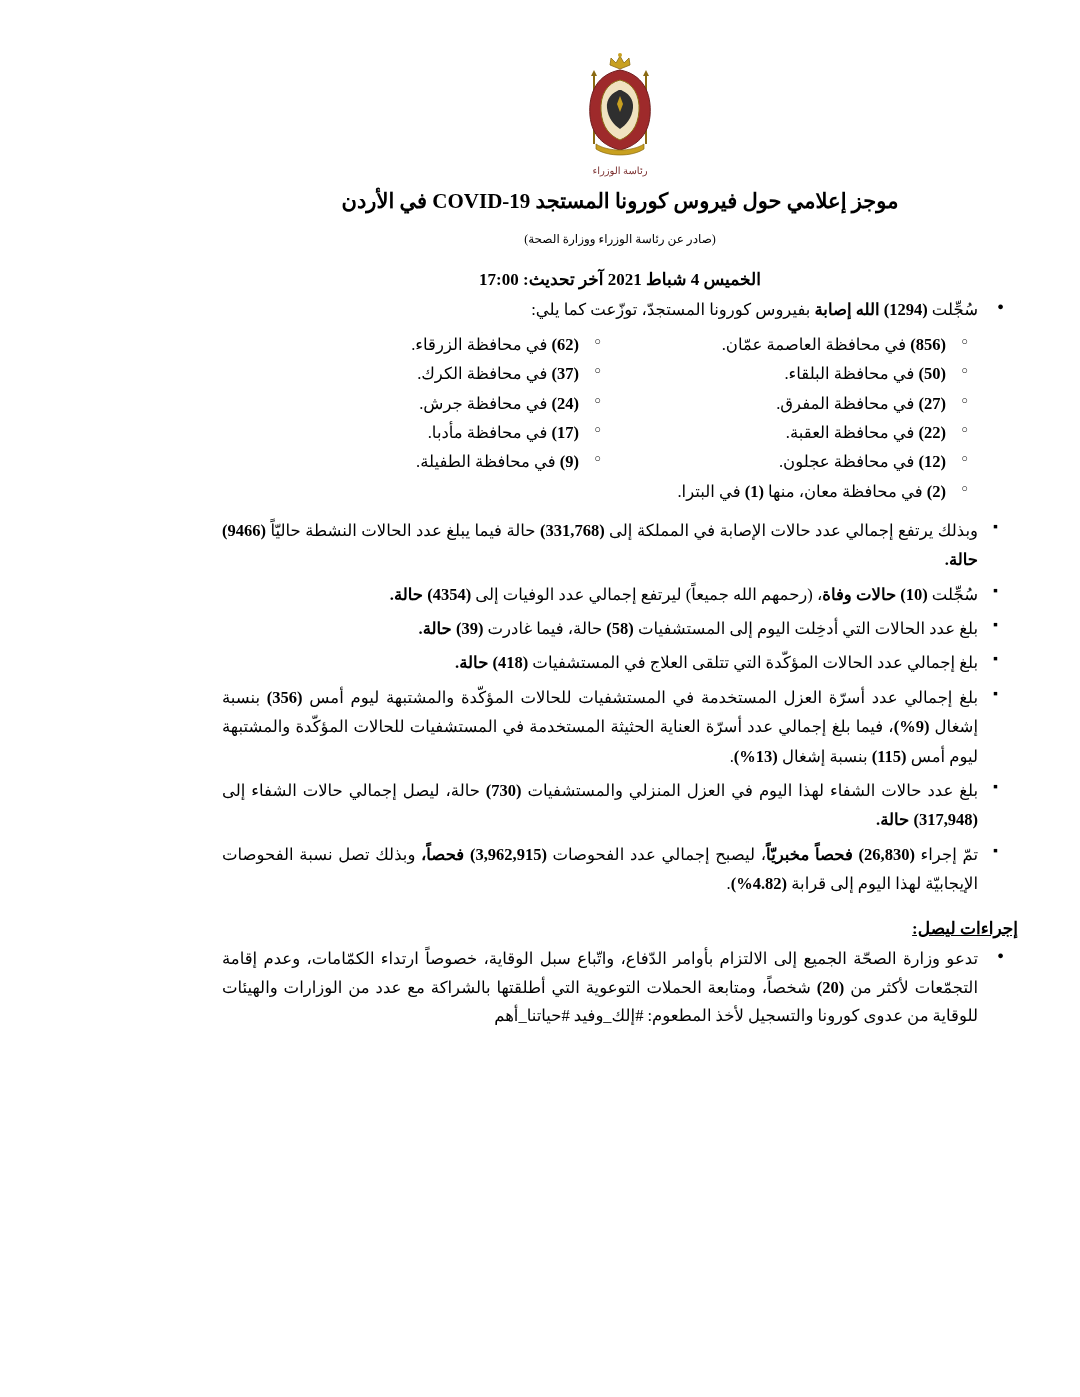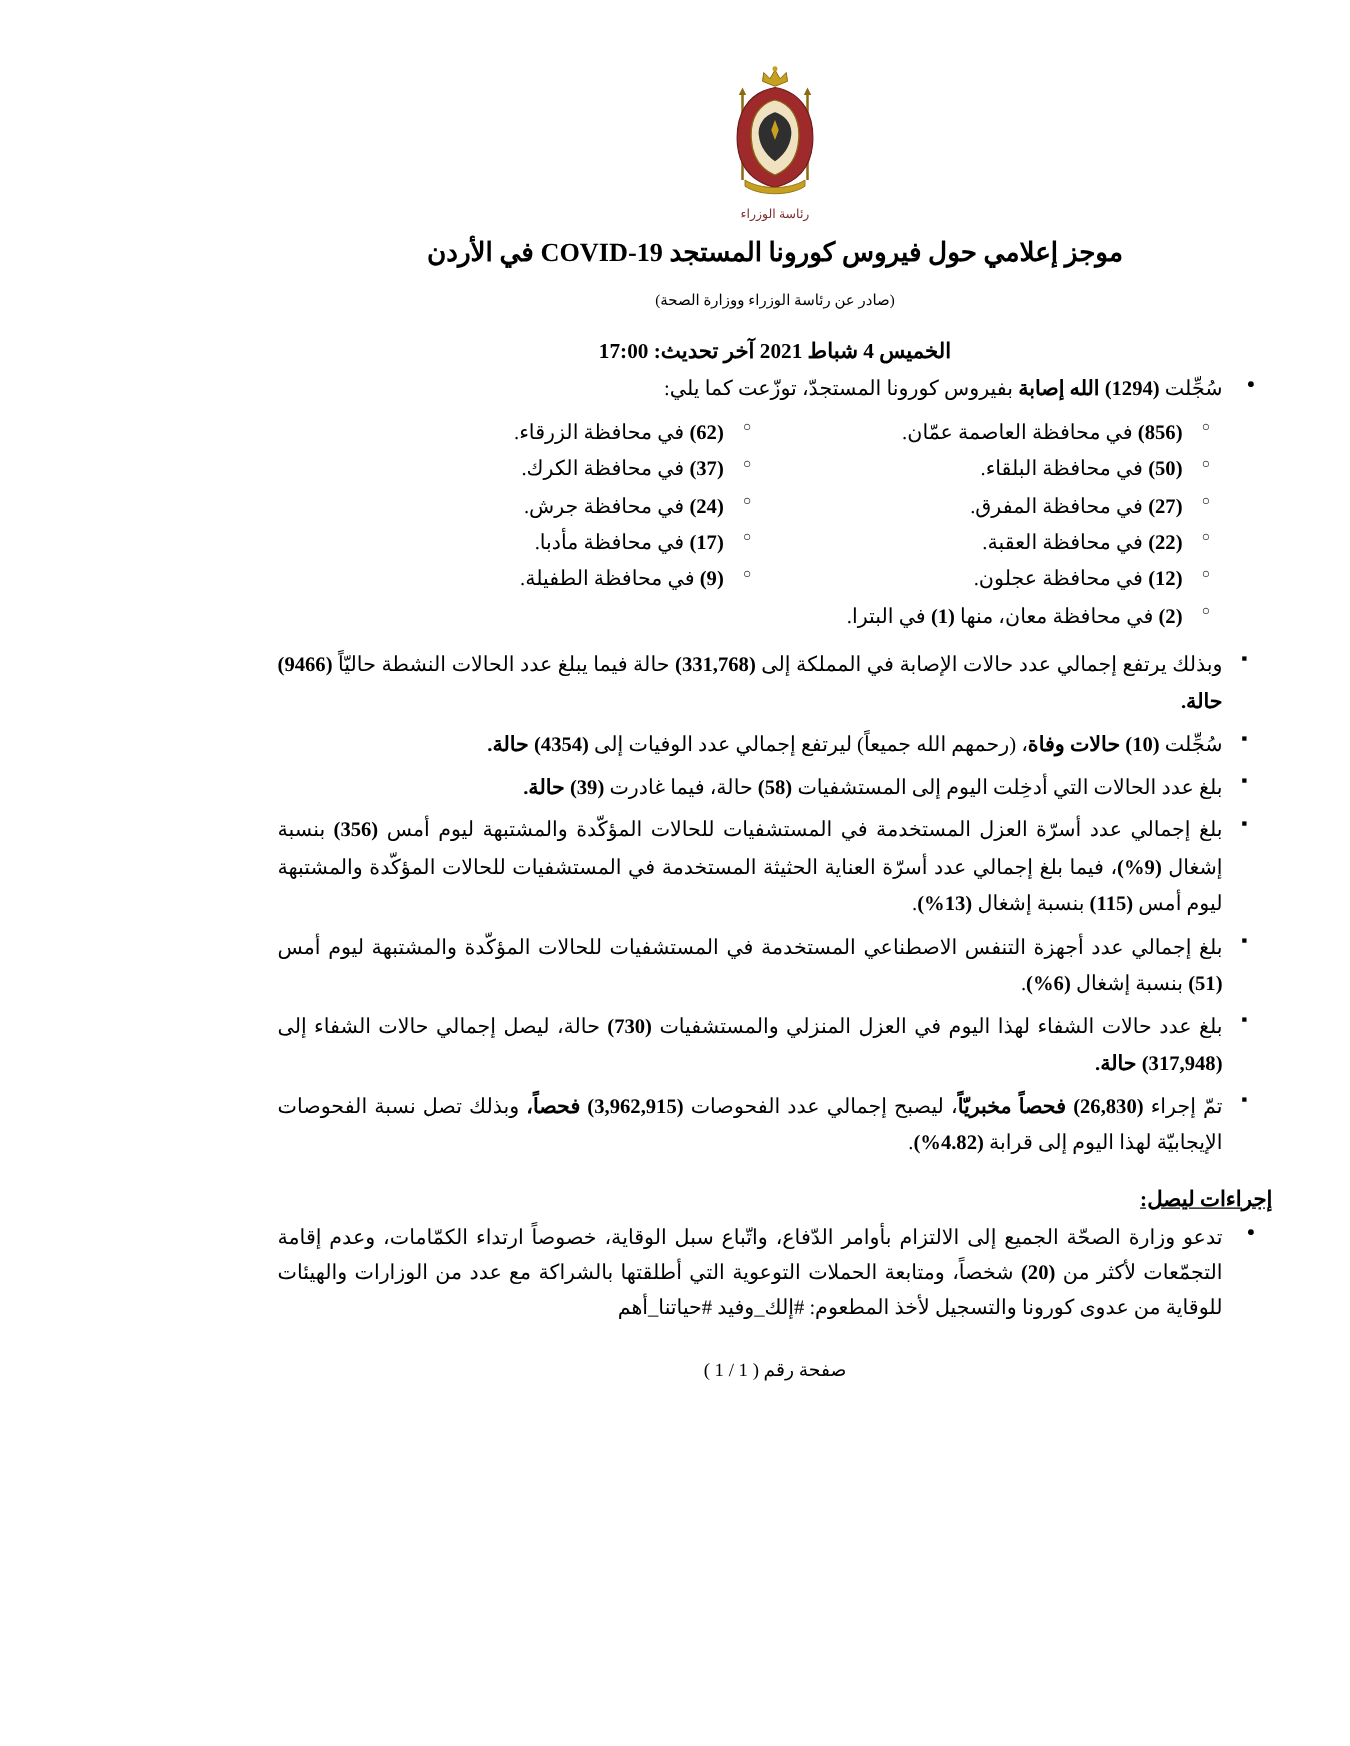--- a/index.html
+++ b/index.html
@@ -200,25 +200,24 @@
     <div class="gov-item"><b>(17)</b> في محافظة مأدبا.</div>
     <div class="gov-item"><b>(12)</b> في محافظة عجلون.</div>
     <div class="gov-item"><b>(9)</b> في محافظة الطفيلة.</div>
     <div class="gov-item"><b>(2)</b> في محافظة معان، منها <b>(1)</b> في البترا.</div>
   </div>
 
   <ul class="sq">
     <li>وبذلك يرتفع إجمالي عدد حالات الإصابة في المملكة إلى <b>(331,768)</b> حالة فيما يبلغ عدد الحالات النشطة حاليّاً <b>(9466)</b> <b>حالة.</b></li>
     <li>سُجِّلت <b>(10)</b> <b>حالات وفاة</b>، (رحمهم الله جميعاً) ليرتفع إجمالي عدد الوفيات إلى <b>(4354)</b> <b>حالة.</b></li>
     <li>بلغ عدد الحالات التي أدخِلت اليوم إلى المستشفيات <b>(58)</b> حالة، فيما غادرت <b>(39)</b> <b>حالة.</b></li>
+    <li>بلغ إجمالي عدد الحالات المؤكّدة التي تتلقى العلاج في المستشفيات <b>(418)</b> <b>حالة.</b></li>
     <li>بلغ إجمالي عدد أسرّة العزل المستخدمة في المستشفيات للحالات المؤكّدة والمشتبهة ليوم أمس <b>(356)</b> بنسبة إشغال <b>(9%)</b>، فيما بلغ إجمالي عدد أسرّة العناية الحثيثة المستخدمة في المستشفيات للحالات المؤكّدة والمشتبهة ليوم أمس <b>(115)</b> بنسبة إشغال <b>(13%)</b>.</li>
-    <li>بلغ إجمالي عدد أجهزة التنفس الاصطناعي المستخدمة في المستشفيات للحالات المؤكّدة والمشتبهة ليوم أمس <b>(51)</b> بنسبة إشغال <b>(6%)</b>.</li>
     <li>بلغ عدد حالات الشفاء لهذا اليوم في العزل المنزلي والمستشفيات <b>(730)</b> حالة، ليصل إجمالي حالات الشفاء إلى <b>(317,948)</b> <b>حالة.</b></li>
     <li>تمّ إجراء <b>(26,830)</b> <b>فحصاً مخبريّاً</b>، ليصبح إجمالي عدد الفحوصات <b>(3,962,915)</b> <b>فحصاً،</b> وبذلك تصل نسبة الفحوصات الإيجابيّة لهذا اليوم إلى قرابة <b>(4.82%)</b>.</li>
   </ul>
 
   <div class="section-head">إجراءات ليصل:</div>
   <ul class="lvl1">
     <li>تدعو وزارة الصحّة الجميع إلى الالتزام بأوامر الدّفاع، واتّباع سبل الوقاية، خصوصاً ارتداء الكمّامات، وعدم إقامة التجمّعات لأكثر من <b>(20)</b> شخصاً، ومتابعة الحملات التوعوية التي أطلقتها بالشراكة مع عدد من الوزارات والهيئات للوقاية من عدوى كورونا والتسجيل لأخذ المطعوم: #إلك_وفيد #حياتنا_أهم</li>
   </ul>
 
-  <div class="footer">صفحة رقم ( 1 / 1 )</div>
 </div>
 
 </body></html>

